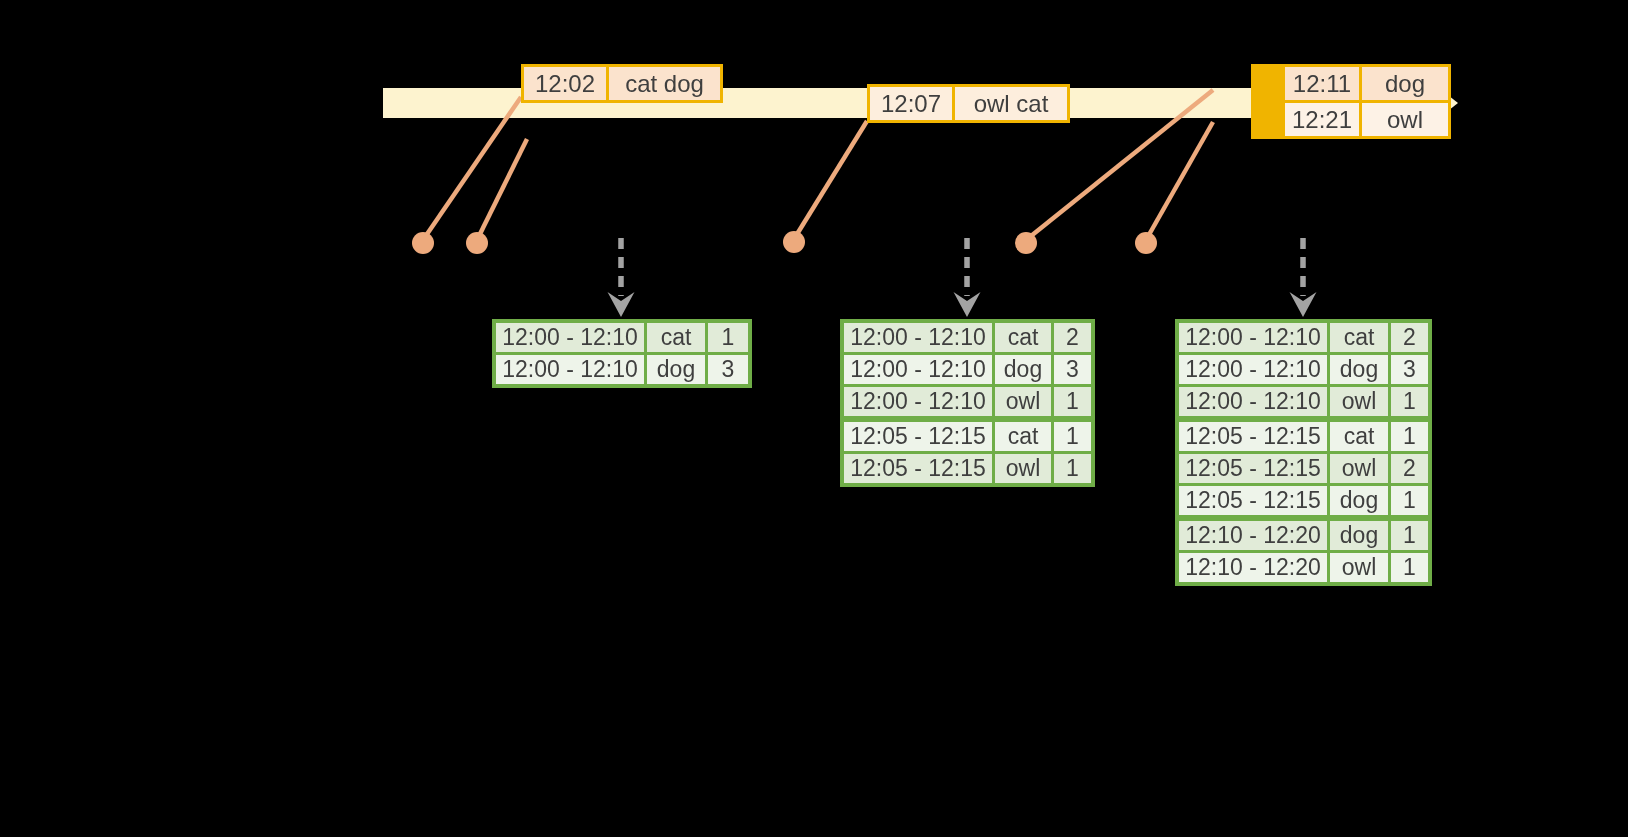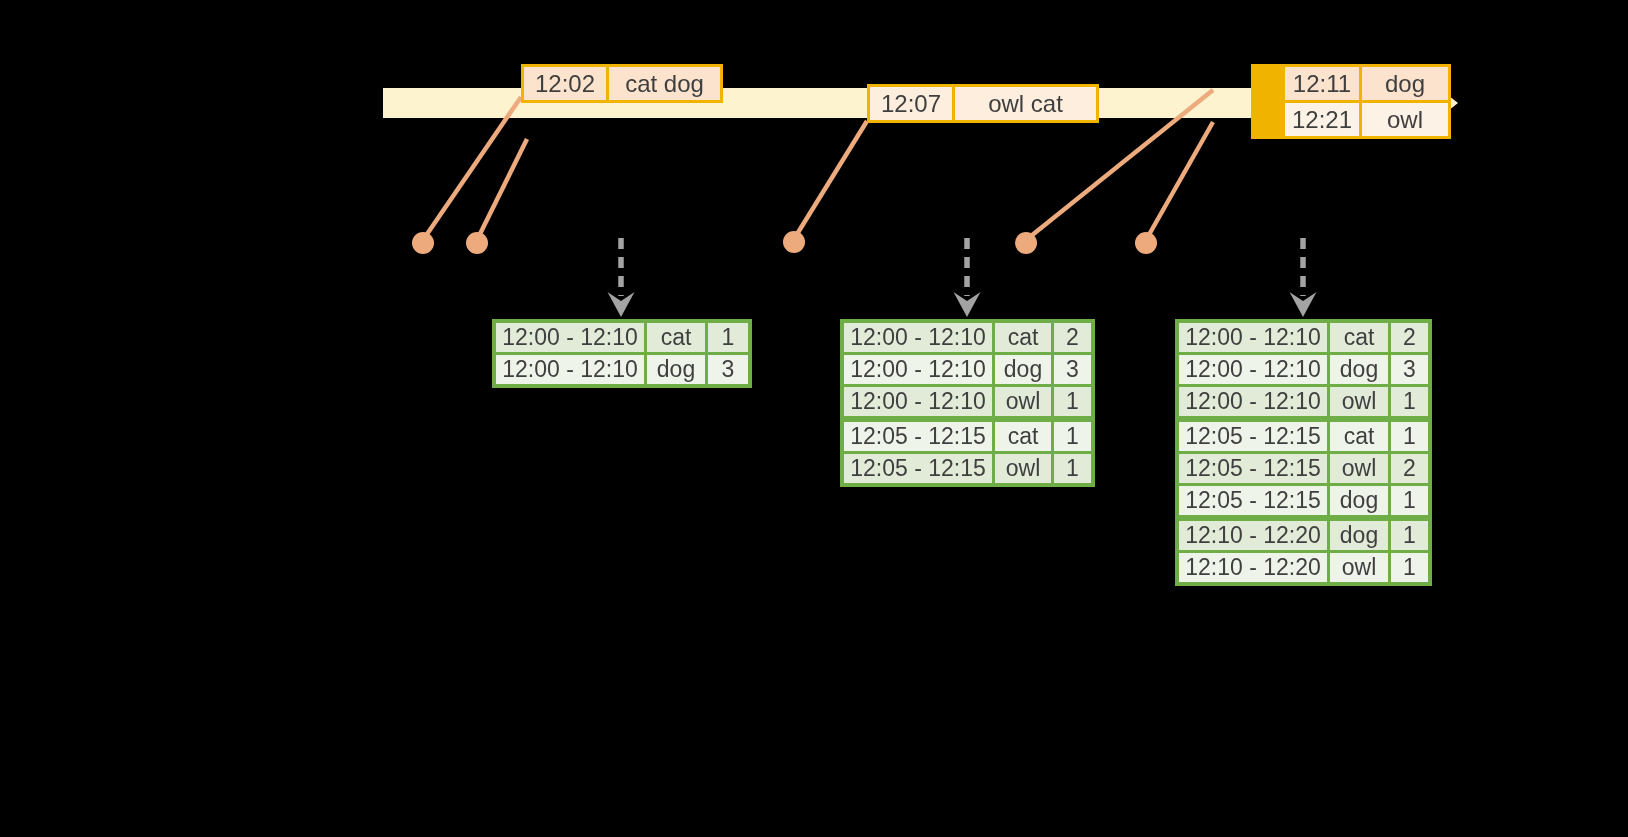--- a/index.html
+++ b/index.html
@@ -84,21 +84,21 @@
     <polygon class="emit-head" points="1303,317 1289.5,292 1303,301 1316.5,292"></polygon>
   </svg>
 
   <div class="dtable etable" style="left:521px;top:64px;width:202px;--cols:82px 1fr;">
       <div class="trow">
         <div class="tcell cell-time">12:02</div>
         <div class="tcell cell-words">cat dog</div>
       </div>
     </div>
 
-  <div class="dtable etable single" style="left:867px;top:84px;width:232px;--cols:82px 1fr;">
+  <div class="dtable etable single" style="left:867px;top:84px;width:203px;--cols:82px 1fr;">
       <div class="trow">
         <div class="tcell cell-time">12:07</div>
         <div class="tcell cell-words">owl cat</div>
       </div>
     </div>
 
   <div class="dtable etable" style="left:1251px;top:64px;width:200px;padding-left:31px;--cols:74px 1fr;">
       <div class="trow">
         <div class="tcell cell-time">12:11</div>
         <div class="tcell cell-words">dog</div>

